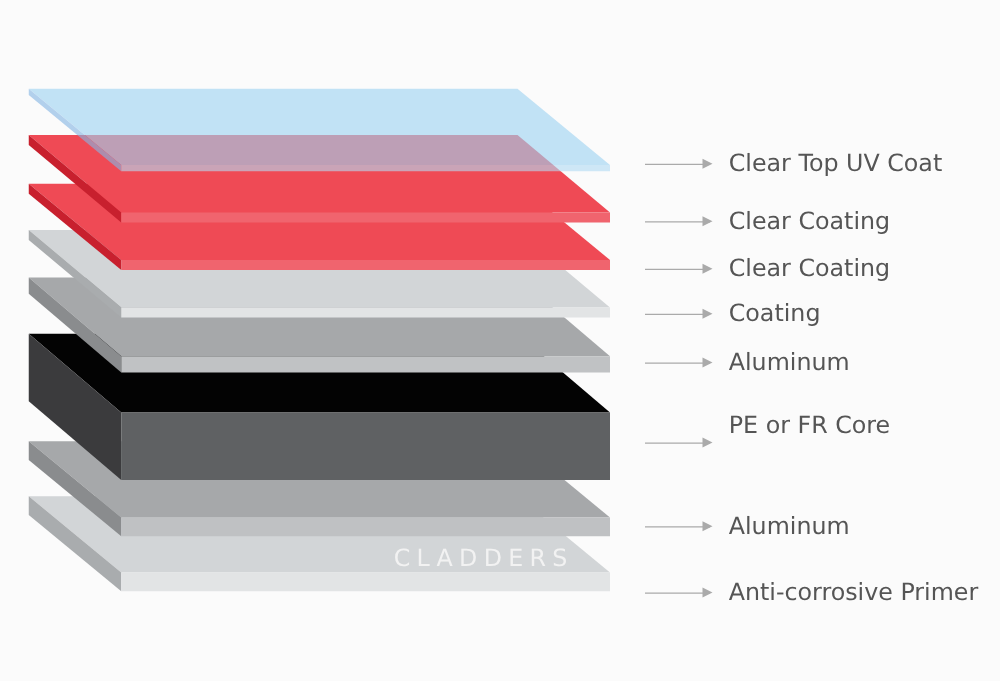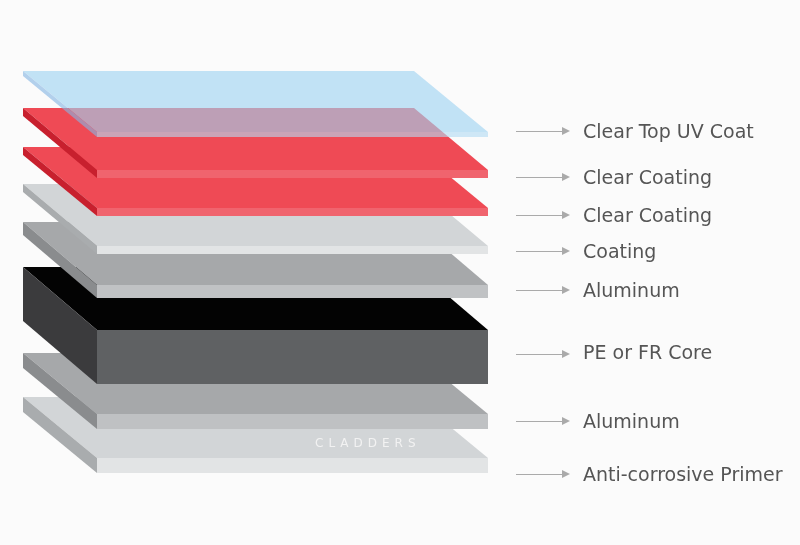--- a/index.html
+++ b/index.html
@@ -1,21 +1,21 @@
 <!DOCTYPE html>
 <html><head>
 <meta charset="utf-8">
 <style>
   html,body{margin:0;padding:0;background:#fbfbfb;}
   body{width:800px;height:545px;position:relative;overflow:hidden;font-family:"DejaVu Sans","Liberation Sans",sans-serif;}
   svg.stack{position:absolute;left:0;top:0;}
   .label{position:absolute;left:583px;font-size:19px;color:#555;white-space:nowrap;line-height:1;}
   .arrow{position:absolute;left:516px;width:52px;height:1px;background:#aaa;}
   .arrow::after{content:"";position:absolute;right:-2px;top:-4px;border-left:8px solid #aaa;border-top:4.5px solid transparent;border-bottom:4.5px solid transparent;}
-  .brand{position:absolute;left:315px;top:436px;font-size:12px;letter-spacing:5px;color:#f2f2f2;font-family:"DejaVu Sans",sans-serif;}
+  .brand{position:absolute;left:315px;top:436px;font-size:19px;letter-spacing:5px;color:#f2f2f2;font-family:"DejaVu Sans",sans-serif;}
 </style>
 </head>
 <body>
 
 <svg class="stack" width="800" height="545">
 
   <g>
     <polygon points="23,397 414,397 488,458 97,458" fill="#d2d5d7"></polygon>
     <polygon points="23,397 97,458 97,473 23,412" fill="#a9acae"></polygon>
     <rect x="97" y="458" width="391" height="15" fill="#e2e4e5"></rect>
@@ -75,19 +75,19 @@
 <div class="arrow" style="top:215px"></div>
 <div class="label" style="top:206px">Clear Coating</div>
 
 <div class="arrow" style="top:251px"></div>
 <div class="label" style="top:242px">Coating</div>
 
 <div class="arrow" style="top:290px"></div>
 <div class="label" style="top:281px">Aluminum</div>
 
 <div class="arrow" style="top:354px"></div>
-<div class="label" style="top:343px">PE or FR Core</div>
+<div class="label" style="top:331px">PE or FR Core</div>
 
 <div class="arrow" style="top:421px"></div>
 <div class="label" style="top:412px">Aluminum</div>
 
 <div class="arrow" style="top:474px"></div>
 <div class="label" style="top:465px">Anti-corrosive Primer</div>
 
 </body></html>

